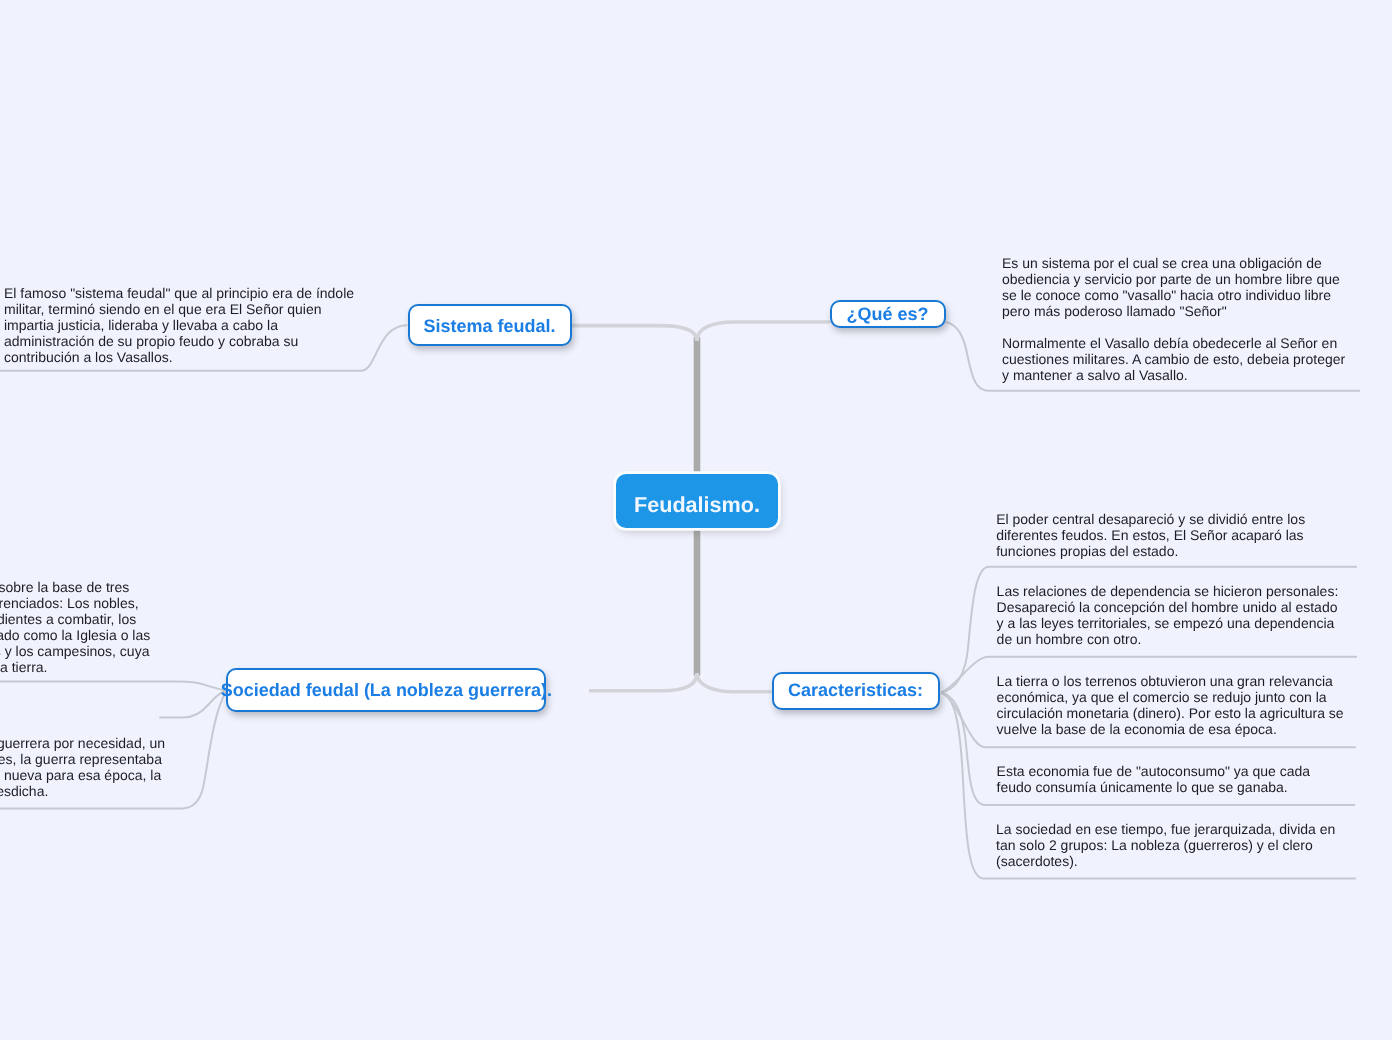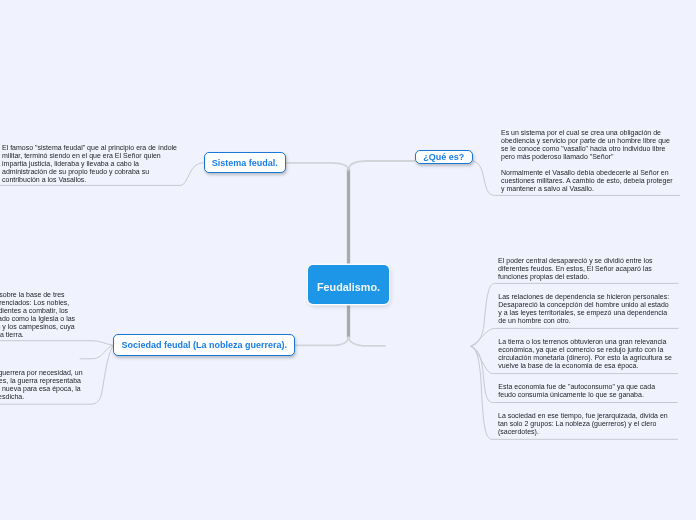--- a/index.html
+++ b/index.html
@@ -43,24 +43,25 @@
       <path d="M677.5 402.5 H492.5 C485.5 402.5 484.5 388 483 372 C481.5 356 477.5 347.8 470.6 346.3"></path>
       <path d="M678 439.3 H492 C484.5 439.3 483 420 481.5 390 C480 360 477 348 470.6 346.3"></path>
 
       <path d="M-20 185.4 H180.5 C188.5 185.4 188.5 162.6 203.6 162.6"></path>
       <path d="M-20 340.7 H90 C96 340.7 99.5 341.5 102 342.3 C106 343.6 109 344.6 113 345.2"></path>
       <path d="M79.7 358.8 H91.5 C97.5 358.8 101 356 104 352.5 C107.5 348.6 110 346 113 345.4"></path>
       <path d="M-20 404.2 H91 C97 404.2 100 400 101.5 394 C104 383 106 358 113 345.6"></path>
     </g>
   </svg>
 
-  <div class="node root" style="left:308px;top:265px;width:81px;height:39px;">Feudalismo.</div>
+  <div class="node root" style="left:308px;top:237px;width:81px;height:27px;">Feudalismo.</div>
   <div class="node sub" style="left:204px;top:152px;width:81.5px;height:21px;text-align:right;">Sistema feudal.</div>
   <div class="node sub" style="left:415px;top:150.3px;width:57.5px;height:14px;">¿Qué es?</div>
-  <div class="node sub" style="left:113.2px;top:334.3px;width:182px;height:21.9px;">Sociedad feudal (La nobleza guerrera).</div>
+  <div class="node sub" style="left:113.2px;top:334.3px;width:160px;height:21.9px;">Sociedad feudal (La nobleza guerrera).</div>
+  <div class="node sub" style="left:385.7px;top:335.6px;width:84.1px;height:19.4px;">Caracteristicas:</div>
 
   <div class="note" style="left:501px;top:128.8px;">Es un sistema por el cual se crea una obligación de
 obediencia y servicio por parte de un hombre libre que
 se le conoce como "vasallo" hacia otro individuo libre
 pero más poderoso llamado "Señor"
 
 Normalmente el Vasallo debía obedecerle al Señor en
 cuestiones militares. A cambio de esto, debeia proteger
 y mantener a salvo al Vasallo.</div>
   <div class="note" style="left:498.1px;top:256.8px;">El poder central desapareció y se dividió entre los

